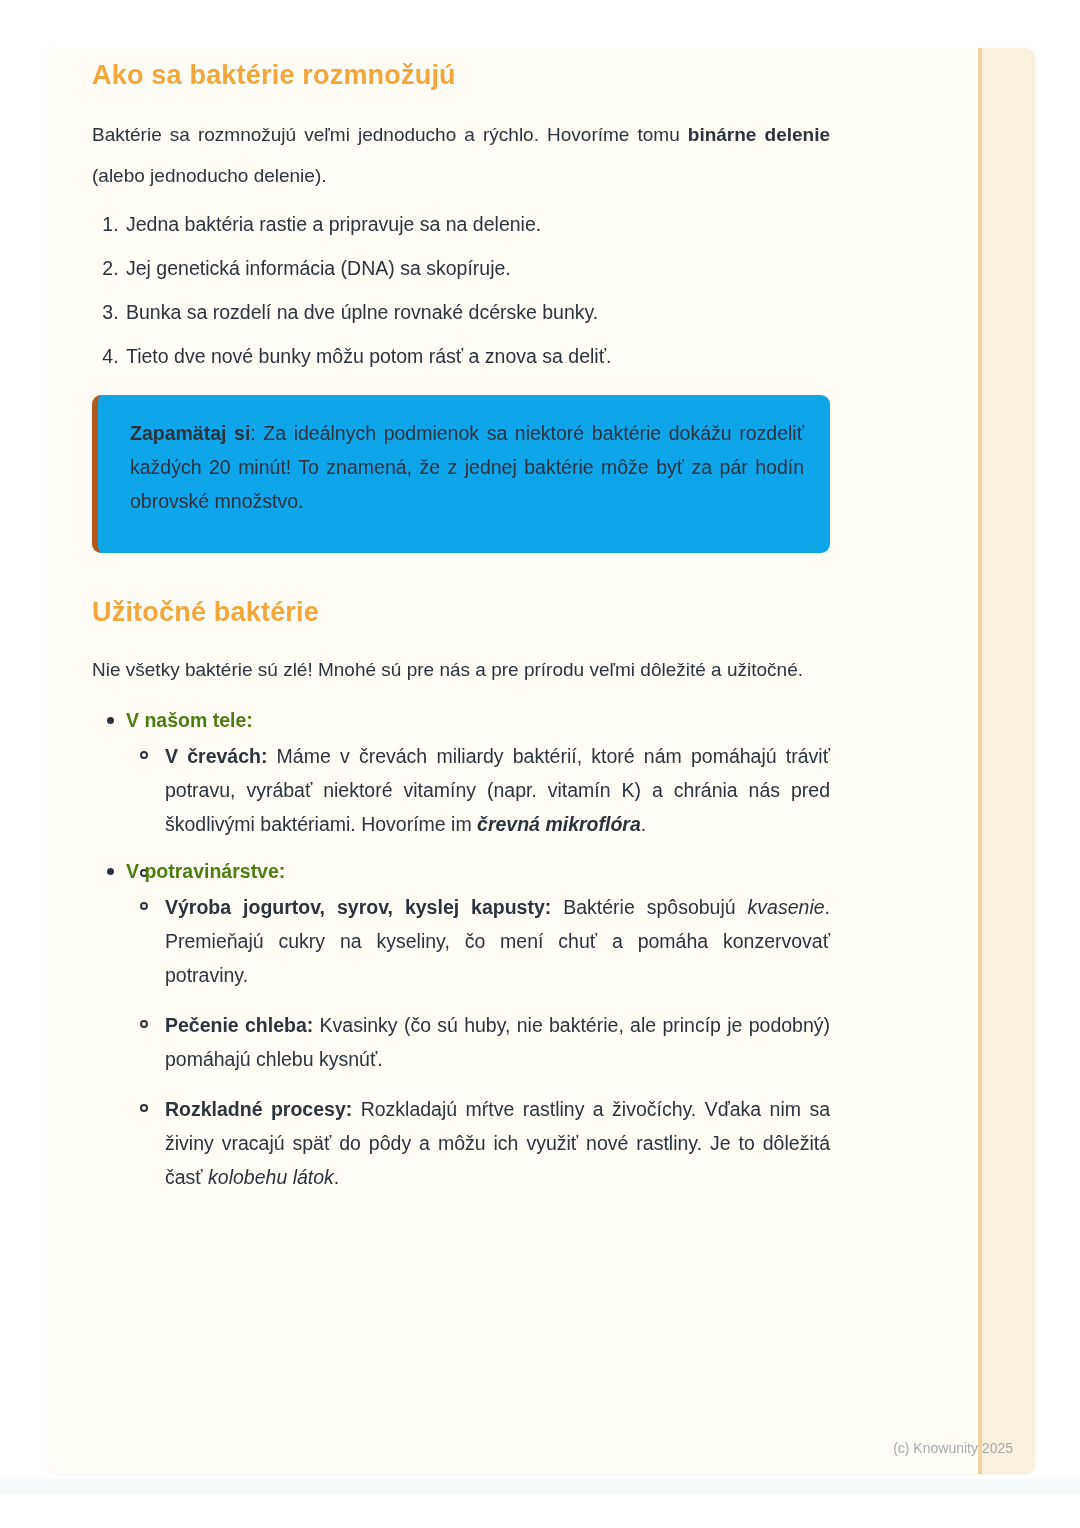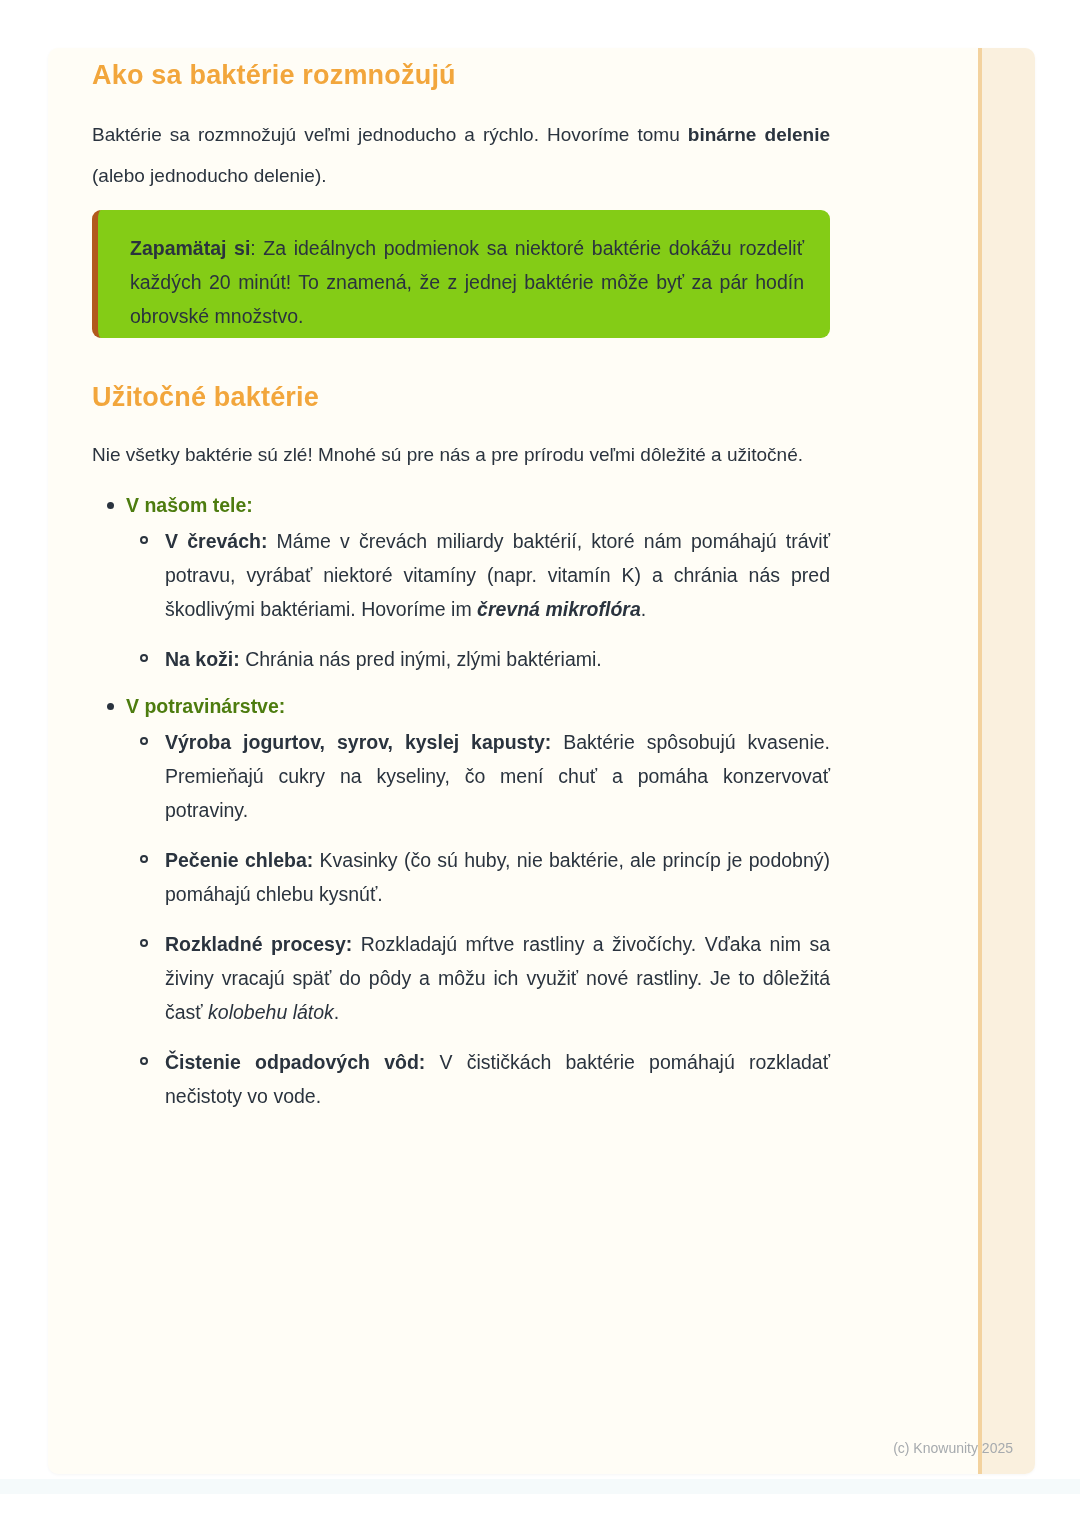--- a/index.html
+++ b/index.html
@@ -60,24 +60,24 @@
     padding-left: 32px;
     font-size: 19.5px;
     color: #2A333E;
   }
   ol.steps li {
     line-height: 29px;
     margin-bottom: 15px;
     padding-left: 2px;
   }
   .callout {
-    background: #84cc16;
+    background: #0ea5e9;
     border-left: 6px solid #B2591D;
     border-radius: 9px;
-    padding: 21px 26px 5px 32px;
+    padding: 21px 26px 35px 32px;
     margin: 0 0 40px 0;
     font-size: 19.5px;
     line-height: 34px;
     color: #2A333E;
     text-align: justify;
   }
   ul.groups {
     list-style: none;
     margin: 16px 0 0 0;
     padding: 0 0 0 14px;
@@ -133,20 +133,26 @@
 
 <div class="card">
   <div class="side-strip"></div>
 
   <div class="content">
 
     <h1 class="heading">Ako sa baktérie rozmnožujú</h1>
 
     <p class="para"><span>Baktérie sa rozmnožujú veľmi jednoducho a rýchlo. Hovoríme tomu </span><span style="font-weight: 700;">binárne delenie</span><span> (alebo jednoducho delenie).</span></p>
 
+    <ol class="steps">
+      <li>Jedna baktéria rastie a pripravuje sa na delenie.</li>
+      <li>Jej genetická informácia (DNA) sa skopíruje.</li>
+      <li>Bunka sa rozdelí na dve úplne rovnaké dcérske bunky.</li>
+      <li>Tieto dve nové bunky môžu potom rásť a znova sa deliť.</li>
+    </ol>
 
     <div class="callout"><span style="font-weight: 700;">Zapamätaj si</span><span>: Za ideálnych podmienok sa niektoré baktérie dokážu rozdeliť každých 20 minút! To znamená, že z jednej baktérie môže byť za pár hodín obrovské množstvo.</span></div>
 
     <h2 class="heading h2">Užitočné baktérie</h2>
 
     <p class="para">Nie všetky baktérie sú zlé! Mnohé sú pre nás a pre prírodu veľmi dôležité a užitočné.</p>
 
     <ul class="groups">
 
       <li class="group">
@@ -154,52 +160,47 @@
           <span class="dot"></span>
           <span>V našom tele:</span>
         </div>
         <ul class="sub">
           <li>
             <span class="circ"></span>
             <span><span style="font-weight: 700;">V črevách:</span><span> Máme v črevách miliardy baktérií, ktoré nám pomáhajú tráviť potravu, vyrábať niektoré vitamíny (napr. vitamín K) a chránia nás pred škodlivými baktériami. Hovoríme im </span><span style="font-style: italic; font-weight: bold;">črevná mikroflóra</span><span>.</span></span>
           </li>
           <li>
             <span class="circ"></span>
-            <span><span style="font-weight: 700;">Na koži:</span><span> Chránia nás pred inými, zlými baktériami.</span></span>
           </li>
         </ul>
       </li>
 
       <li class="group">
         <div class="group-title">
           <span class="dot"></span>
           <span>V potravinárstve:</span>
         </div>
         <ul class="sub">
           <li>
             <span class="circ"></span>
-            <span><span style="font-weight: 700;">Výroba jogurtov, syrov, kyslej kapusty:</span><span> Baktérie spôsobujú </span><span style="">kvasenie</span><span>. Premieňajú cukry na kyseliny, čo mení chuť a pomáha konzervovať potraviny.</span></span>
+            <span><span style="font-weight: 700;">Výroba jogurtov, syrov, kyslej kapusty:</span><span> Baktérie spôsobujú </span><span style="font-style: italic;">kvasenie</span><span>. Premieňajú cukry na kyseliny, čo mení chuť a pomáha konzervovať potraviny.</span></span>
           </li>
           <li>
             <span class="circ"></span>
             <span><span style="font-weight: 700;">Pečenie chleba:</span><span> Kvasinky (čo sú huby, nie baktérie, ale princíp je podobný) pomáhajú chlebu kysnúť.</span></span>
           </li>
         </ul>
       </li>
 
       <li class="group">
         <ul class="sub">
           <li>
             <span class="circ"></span>
             <span><span style="font-weight: 700;">Rozkladné procesy:</span><span> Rozkladajú mŕtve rastliny a živočíchy. Vďaka nim sa živiny vracajú späť do pôdy a môžu ich využiť nové rastliny. Je to dôležitá časť </span><span style="font-style: italic;">kolobehu látok</span><span>.</span></span>
           </li>
-          <li>
-            <span class="circ"></span>
-            <span><span style="font-weight: 700;">Čistenie odpadových vôd:</span><span> V čističkách baktérie pomáhajú rozkladať nečistoty vo vode.</span></span>
-          </li>
         </ul>
       </li>
 
     </ul>
 
 
   </div>
 
   <div class="footer-note">(c) Knowunity 2025</div>
 </div>

